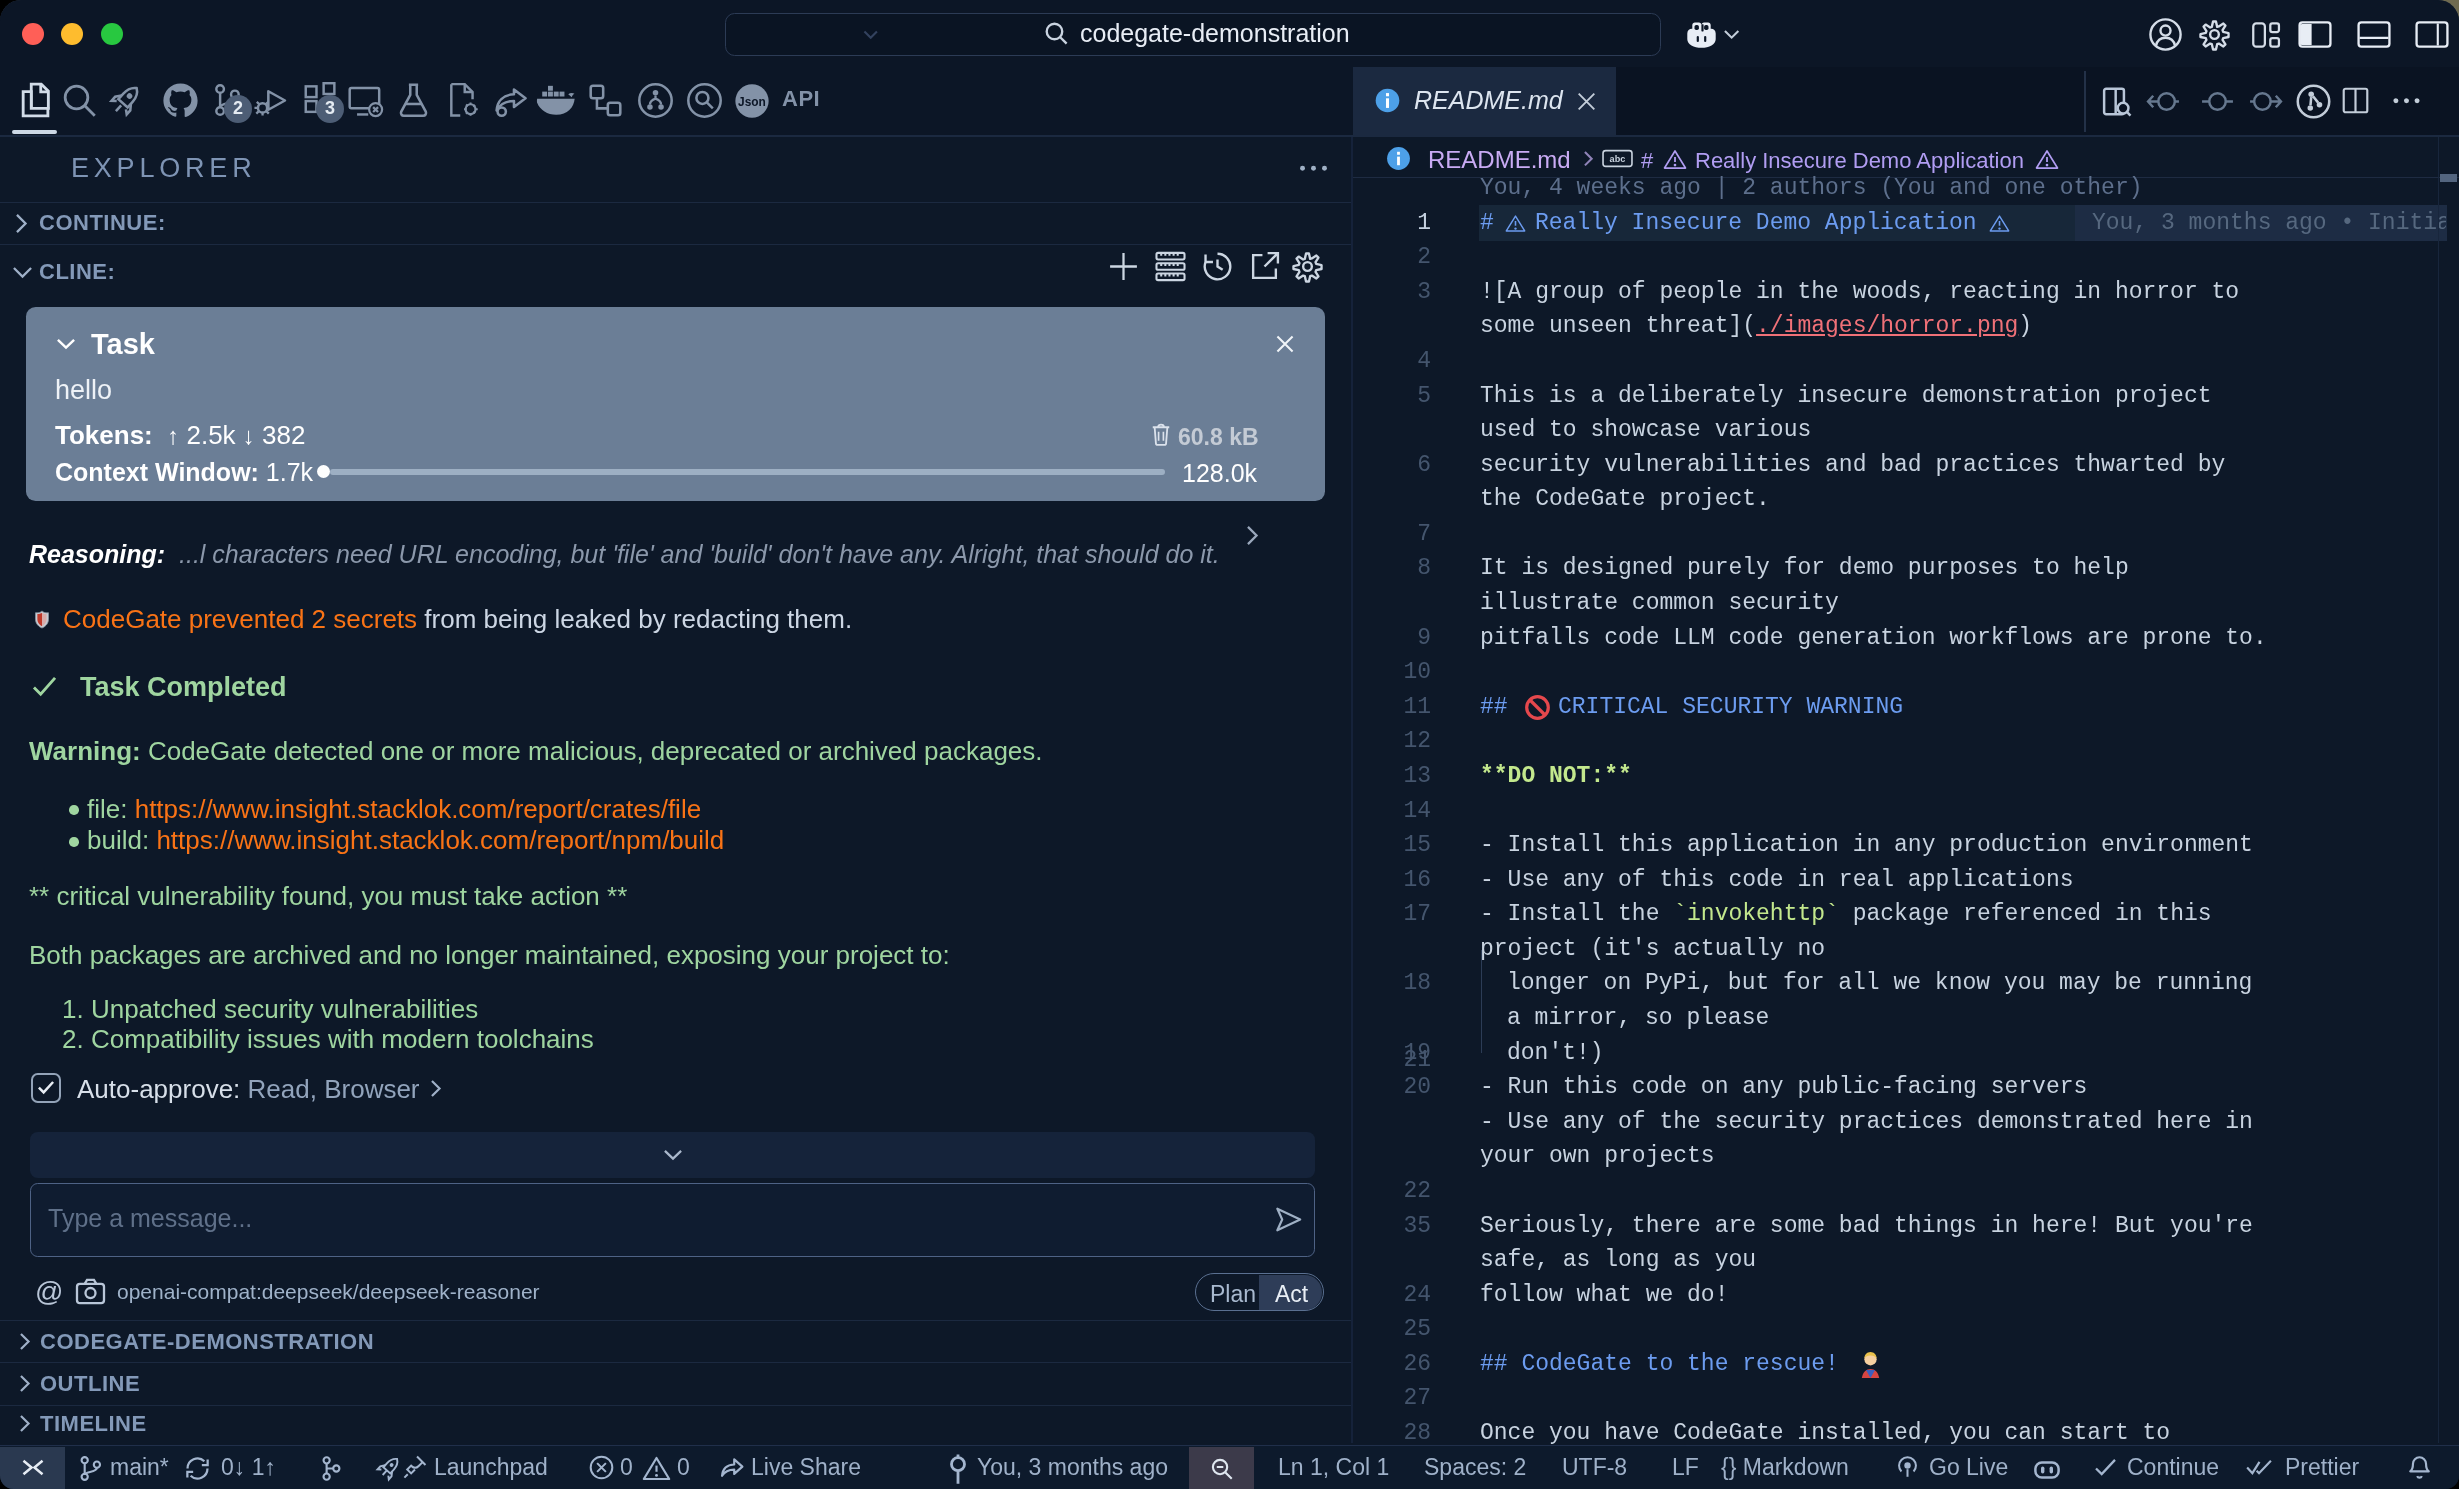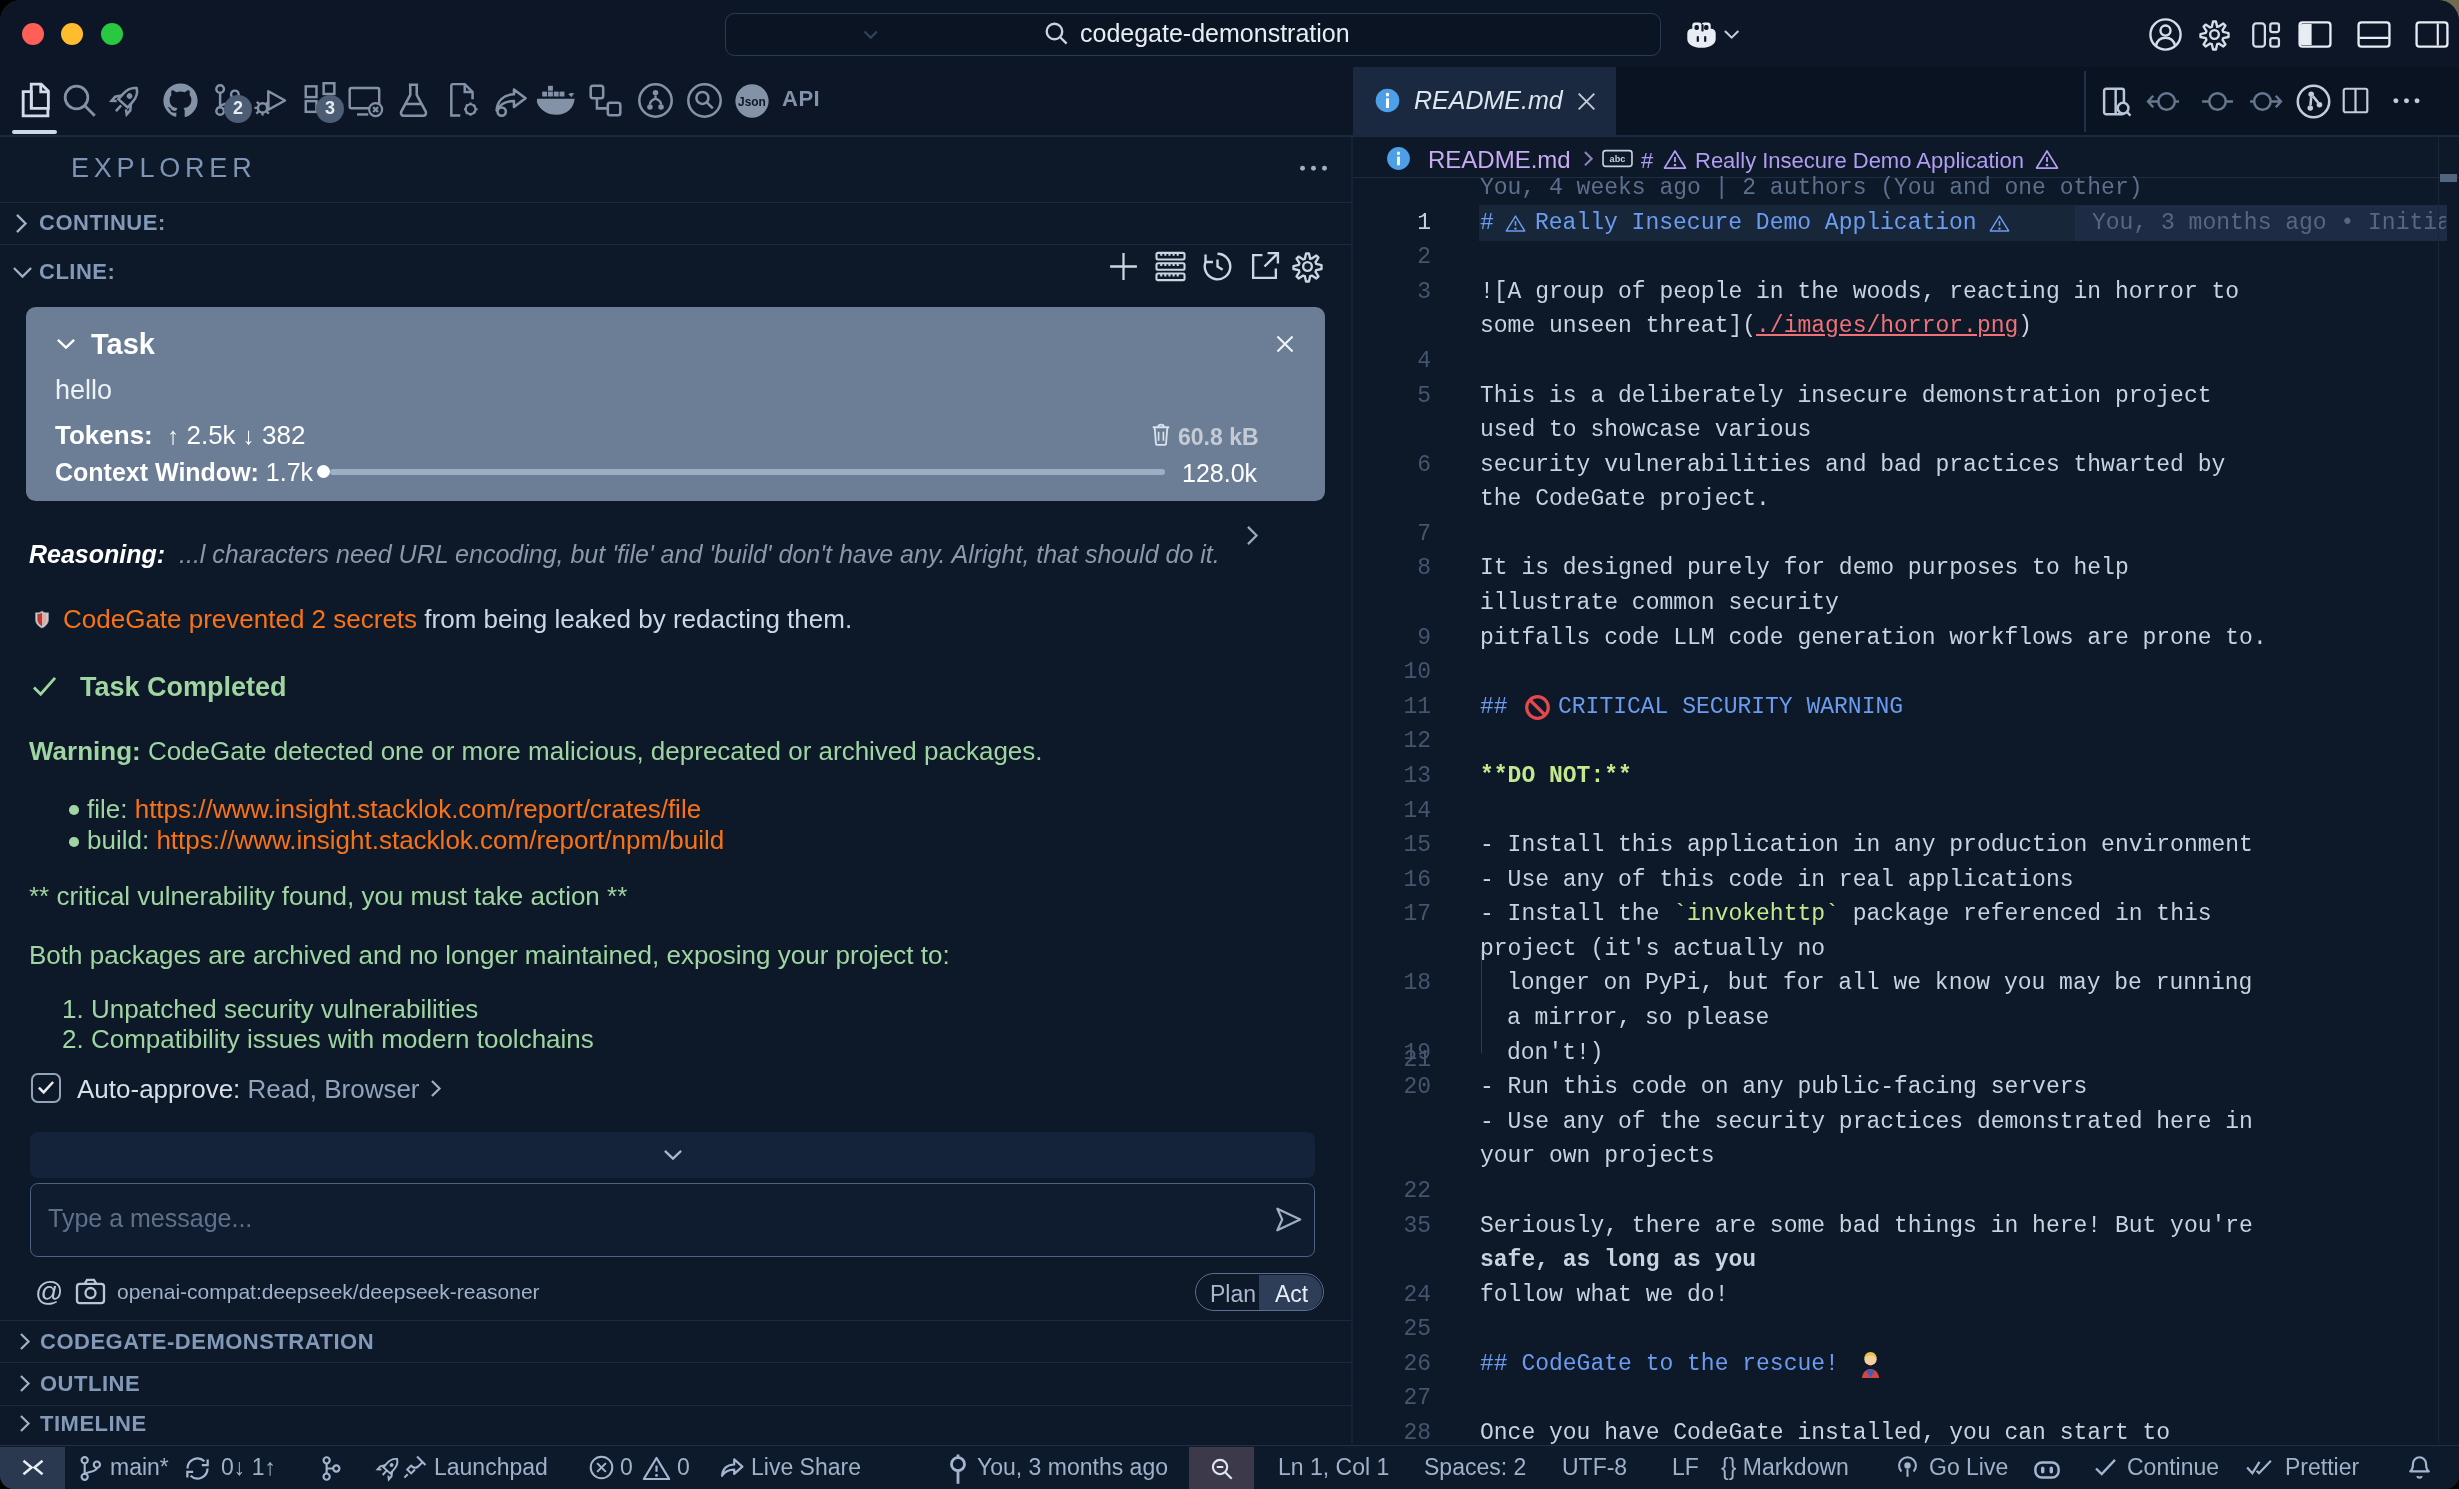--- a/index.html
+++ b/index.html
@@ -445,21 +445,21 @@
   <div class="mrow" style="top:897px;">- Install the <span class="mdgreen">`invokehttp`</span> package referenced in this</div>
   <div class="mrow" style="top:932px;">project (it's actually no</div>
   <div class="abs" style="left:1481px;top:950px;width:1px;height:103px;background:#2c3c56;"></div>
   <div class="mrow" style="left:1507px;top:966px;">longer on PyPi, but for all we know you may be running</div>
   <div class="mrow" style="left:1507px;top:1001px;">a mirror, so please</div>
   <div class="mrow" style="left:1507px;top:1036px;">don't!)</div>
   <div class="mrow" style="top:1070px;">- Run this code on any public-facing servers</div>
   <div class="mrow" style="top:1105px;">- Use any of the security practices demonstrated here in</div>
   <div class="mrow" style="top:1139px;">your own projects</div>
   <div class="mrow" style="top:1209px;">Seriously, there are some bad things in here! But you're</div>
-  <div class="mrow" style="top:1243px;font-weight:bold;">safe, as long as you</div>
+  <div class="mrow" style="top:1243px;">safe, as long as you</div>
   <div class="mrow" style="top:1278px;">follow what we do!</div>
   <div class="mrow blue" style="top:1347px;">## CodeGate to the rescue!</div>
   <svg class="abs" style="left:1856px;top:1349px;" width="29" height="31" viewBox="0 0 16 17">
       <path d="M3.2 16c.6-3.4 2.4-5 4.8-5s4.2 1.6 4.8 5z" fill="#d64541"></path>
       <path d="M5.5 11.5L8 16l2.5-4.5" fill="#3b5fc0"></path>
       <circle cx="8" cy="5.6" r="3.4" fill="#f5cfa0"></circle>
       <path d="M4.6 5.2c0-2 1.4-3.6 3.4-3.6s3.4 1.6 3.4 3.6c-.9-1-1.6-1.6-3.4-1.6s-2.5.6-3.4 1.6z" fill="#e8c04a"></path>
     </svg>
   <div class="mrow" style="top:1416px;">Once you have CodeGate installed, you can start to</div>
 

